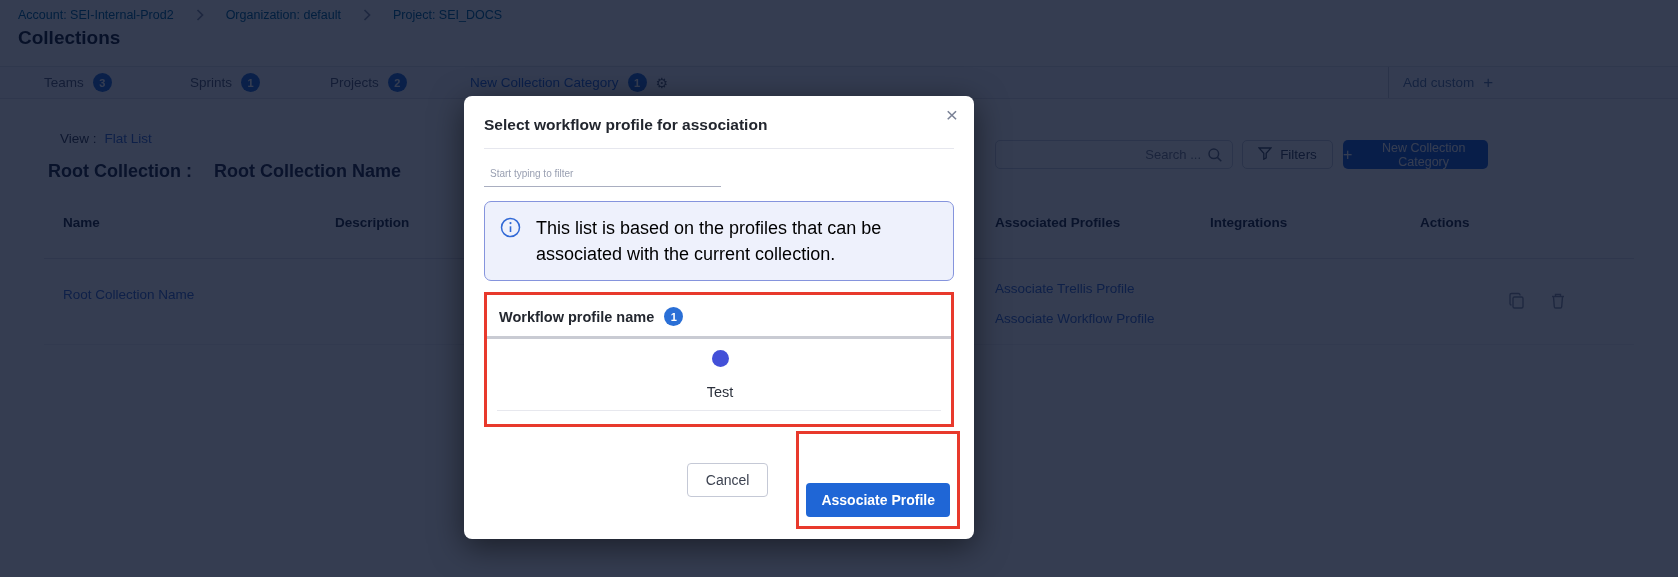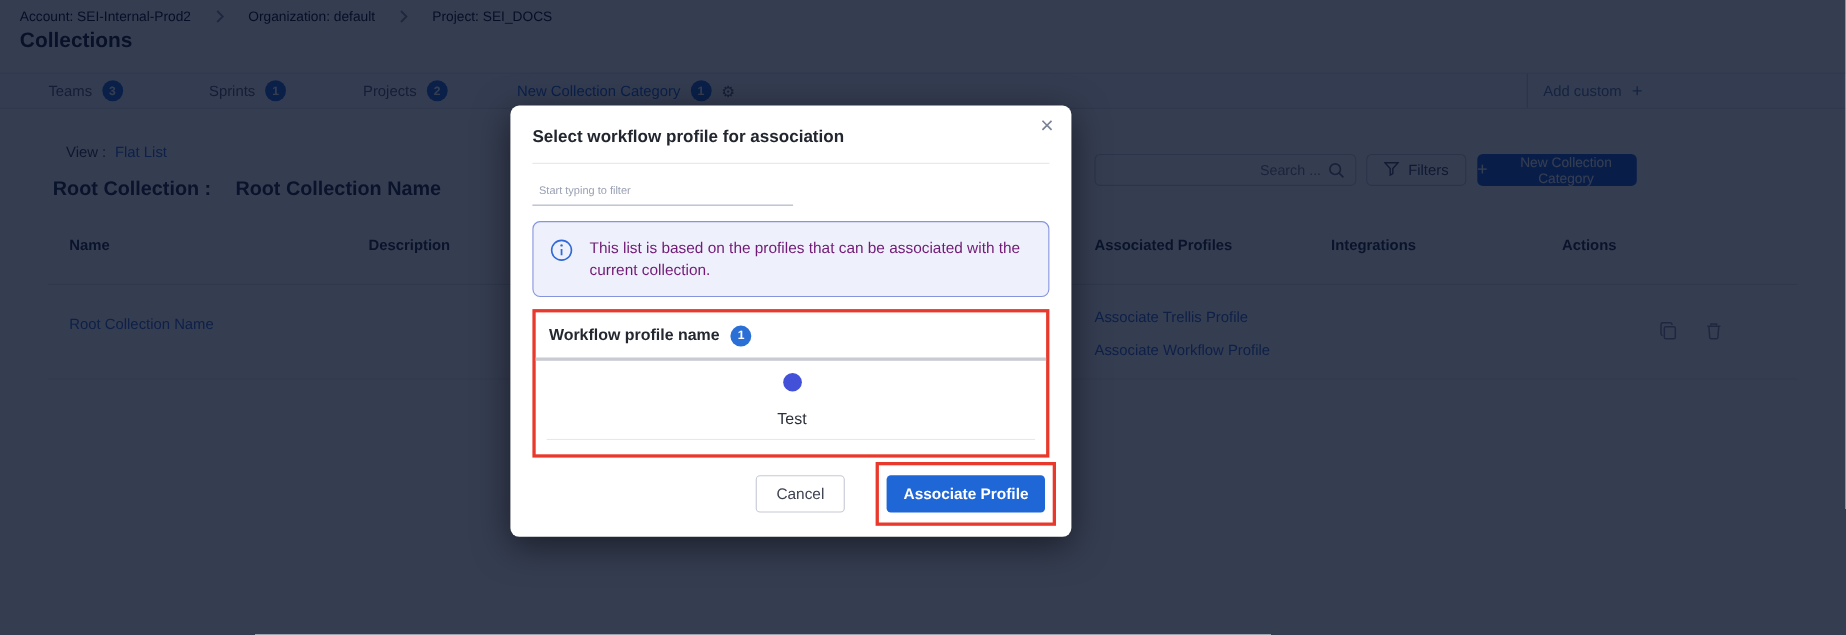--- a/index.html
+++ b/index.html
@@ -4,21 +4,21 @@
 <style>
   * { margin:0; padding:0; box-sizing:border-box; }
   html,body { background:#dfe2e8; }
   body { font-family:"Liberation Sans", sans-serif; }
   .stage { position:relative; width:1678px; height:577px; background:#fdfdfe; overflow:hidden; }
 
   
   .page { position:absolute; inset:0; z-index:1; }
 
   .breadcrumb { position:absolute; left:18px; top:8px; display:flex; align-items:center; gap:22px;
-                font-size:12.5px; color:#0f172a;text-align:right; }
+                font-size:12.5px; color:#0369a1;text-align:right; }
   .crumb { cursor:pointer; }
   .crumb-sep { display:flex; align-items:center; }
   .page-title { position:absolute; left:18px; top:27px; font-size:19px; font-weight:700; color:#1c2333; }
 
   .tabbar { position:absolute; left:0; top:66px; width:1678px; height:33px; background:#fafbfd;
             border-top:1px solid #e2e5ec; border-bottom:1px solid #dfe2ea; }
   .tab { position:absolute; top:0; height:100%; display:flex; align-items:center; gap:9px;
          font-size:13.5px; color:#59627a; cursor:pointer; }
   .tab.active { color:#2e6cd9; }
   .badge { min-width:19px; height:19px; border-radius:10px; background:#2a6fd6; color:#fff;
@@ -64,37 +64,37 @@
   .modal-divider { height:1px; background:#e6e7ee; margin-top:14px; }
 
   .filter-input { display:block; margin-top:14px; width:237px; border:none; border-bottom:1px solid #a9aec0;
                   font-size:10px; padding:5px 2px 7px 6px; color:#333a47; outline:none;
                   font-family:"Liberation Sans",sans-serif; background:transparent; }
   .filter-input::placeholder { color:#9aa0b2; }
 
   .info-box { margin-top:14px; background:#eef1fc; border:1px solid #8594dd; border-radius:7px;
               padding:13px 16px 13px 15px; display:flex; gap:15px; align-items:flex-start; }
   .info-icon { flex:0 0 auto; margin-top:2px; display:flex; }
-  .info-text { font-size:14px; color:#701a75; line-height:1.45; }
+  .info-text { font-size:18px; color:#000000; line-height:1.45; }
 
   .annotation { border:3px solid #e8392c; }
   .profile-section { margin-top:11px; padding:9px 10px 7px; }
   .section-head { display:flex; align-items:center; gap:10px; font-weight:700; font-size:14.5px; color:#23272f; padding:3px 0 0 2px; }
   .thick-divider { height:3px; background:#c9cbd3; margin:10px -10px 0; }
   .profile-row { display:flex; align-items:center; gap:17px; padding:11px 2px 10px 4px; border-bottom:1px solid #e7e8ee; cursor:pointer;flex-direction:column; }
   .radio-dot { width:17px; height:17px; border-radius:50%; background:#4350d8; flex:0 0 auto; }
   .profile-name { font-size:14.5px; color:#2b303b; }
   .section-tail { height:6px; }
 
   .modal-footer { display:flex; justify-content:flex-end; align-items:center; gap:28px; margin:4px -6px 0 0; padding-bottom:4px; }
   .btn-cancel { background:#fff; border:1px solid #c5c9d6; border-radius:4px; padding:8px 18px; font-size:14px;
                 color:#3c4250; cursor:pointer; font-family:"Liberation Sans",sans-serif; }
   .confirm-wrap { padding:9px 7px; }
   .btn-confirm { background:#1f66d6; color:#fff; border:none; border-radius:4px; padding:9px 15px; font-size:14px;
-                 font-weight:700; cursor:pointer; font-family:"Liberation Sans",sans-serif; }
+                 font-weight:700; cursor:pointer; font-family:"Liberation Sans",sans-serif;margin-top:40px; }
 </style>
 </head>
 <body>
 
 <div class="stage">
 
   <div class="page">
 
     <div class="breadcrumb">
       <span class="crumb">Account: SEI-Internal-Prod2</span>

